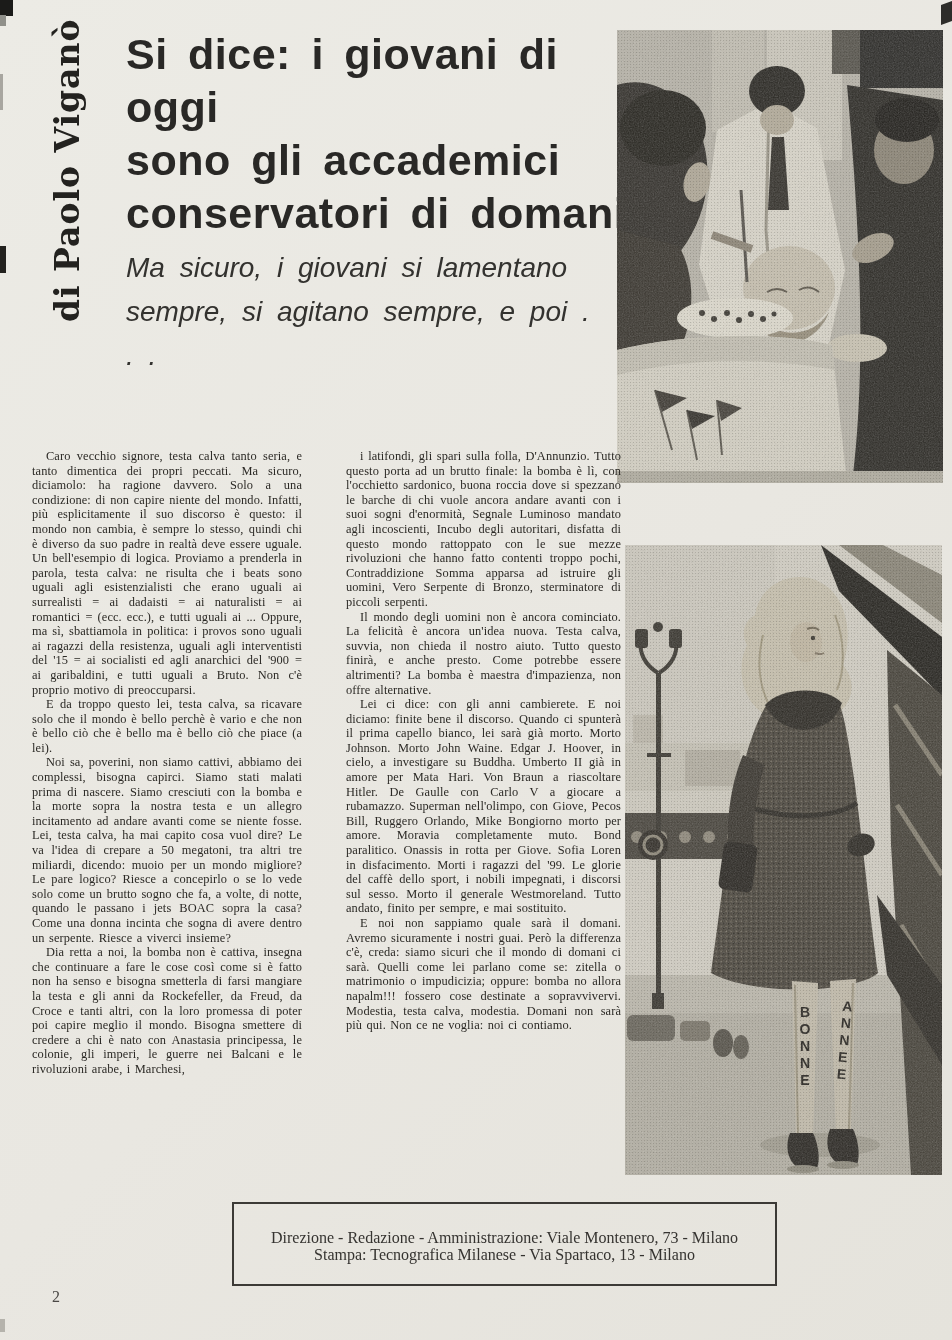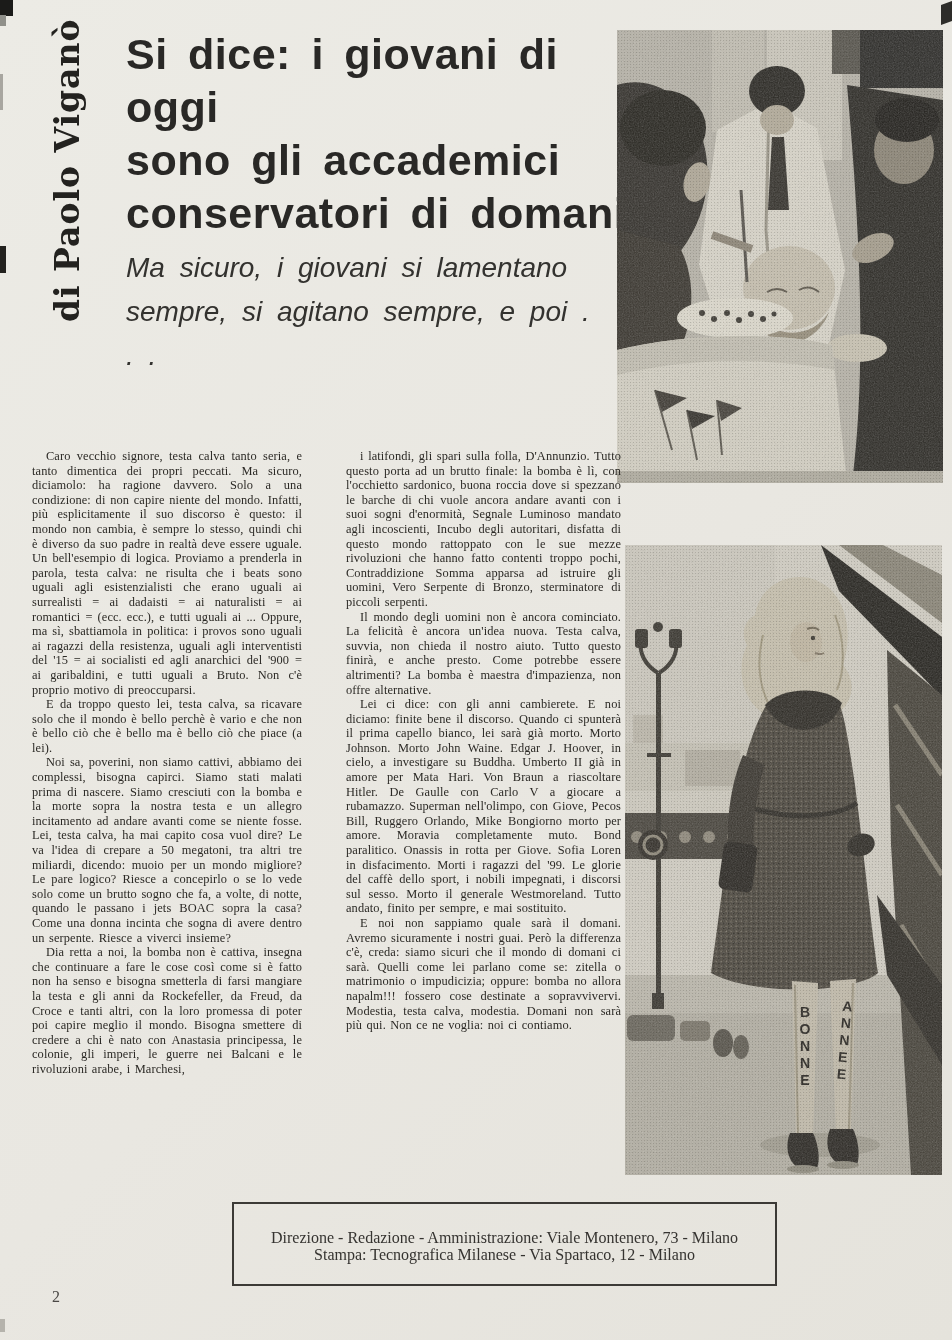--- a/index.html
+++ b/index.html
@@ -273,18 +273,18 @@
 
   <div class="col col-right">
     <p>i latifondi, gli spari sulla folla, D'Annunzio. Tutto questo porta ad un brutto finale: la bomba è lì, con l'occhietto sardonico, buona roccia dove si spezzano le barche di chi vuole ancora andare avanti con i suoi sogni d'enormità, Segnale Luminoso mandato agli incoscienti, Incubo degli autoritari, disfatta di questo mondo rattoppato con le sue mezze rivoluzioni che hanno fatto contenti troppo pochi, Contraddizione Somma apparsa ad istruire gli uomini, Vero Serpente di Bronzo, sterminatore di piccoli serpenti.</p>
     <p>Il mondo degli uomini non è ancora cominciato. La felicità è ancora un'idea nuova. Testa calva, suvvia, non chieda il nostro aiuto. Tutto questo finirà, e anche presto. Come potrebbe essere altrimenti? La bomba è maestra d'impazienza, non offre alternative.</p>
     <p>Lei ci dice: con gli anni cambierete. E noi diciamo: finite bene il discorso. Quando ci spunterà il prima capello bianco, lei sarà già morto. Morto Johnson. Morto John Waine. Edgar J. Hoover, in cielo, a investigare su Buddha. Umberto II già in amore per Mata Hari. Von Braun a riascoltare Hitler. De Gaulle con Carlo V a giocare a rubamazzo. Superman nell'olimpo, con Giove, Pecos Bill, Ruggero Orlando, Mike Bongiorno morto per amore. Moravia completamente muto. Bond paralitico. Onassis in rotta per Giove. Sofia Loren in disfacimento. Morti i ragazzi del '99. Le glorie del caffè dello sport, i nobili impegnati, i discorsi sul sesso. Morto il generale Westmoreland. Tutto andato, finito per sempre, e mai sostituito.</p>
     <p>E noi non sappiamo quale sarà il domani. Avremo sicuramente i nostri guai. Però la differenza c'è, creda: siamo sicuri che il mondo di domani ci sarà. Quelli come lei parlano come se: zitella o matrimonio o impudicizia; oppure: bomba no allora napalm!!! fossero cose destinate a sopravvivervi. Modestia, testa calva, modestia. Domani non sarà più qui. Non ce ne voglia: noi ci contiamo.</p>
   </div>
 
   <div class="footer-box">
     <div>Direzione - Redazione - Amministrazione: Viale Montenero, 73 - Milano</div>
-    <div>Stampa: Tecnografica Milanese - Via Spartaco, 12 - Milano</div>
+    <div>Stampa: Tecnografica Milanese - Via Spartaco, 13 - Milano</div>
   </div>
 
   <div class="page-number">2</div>
 
 </div>
 
 </body></html>

